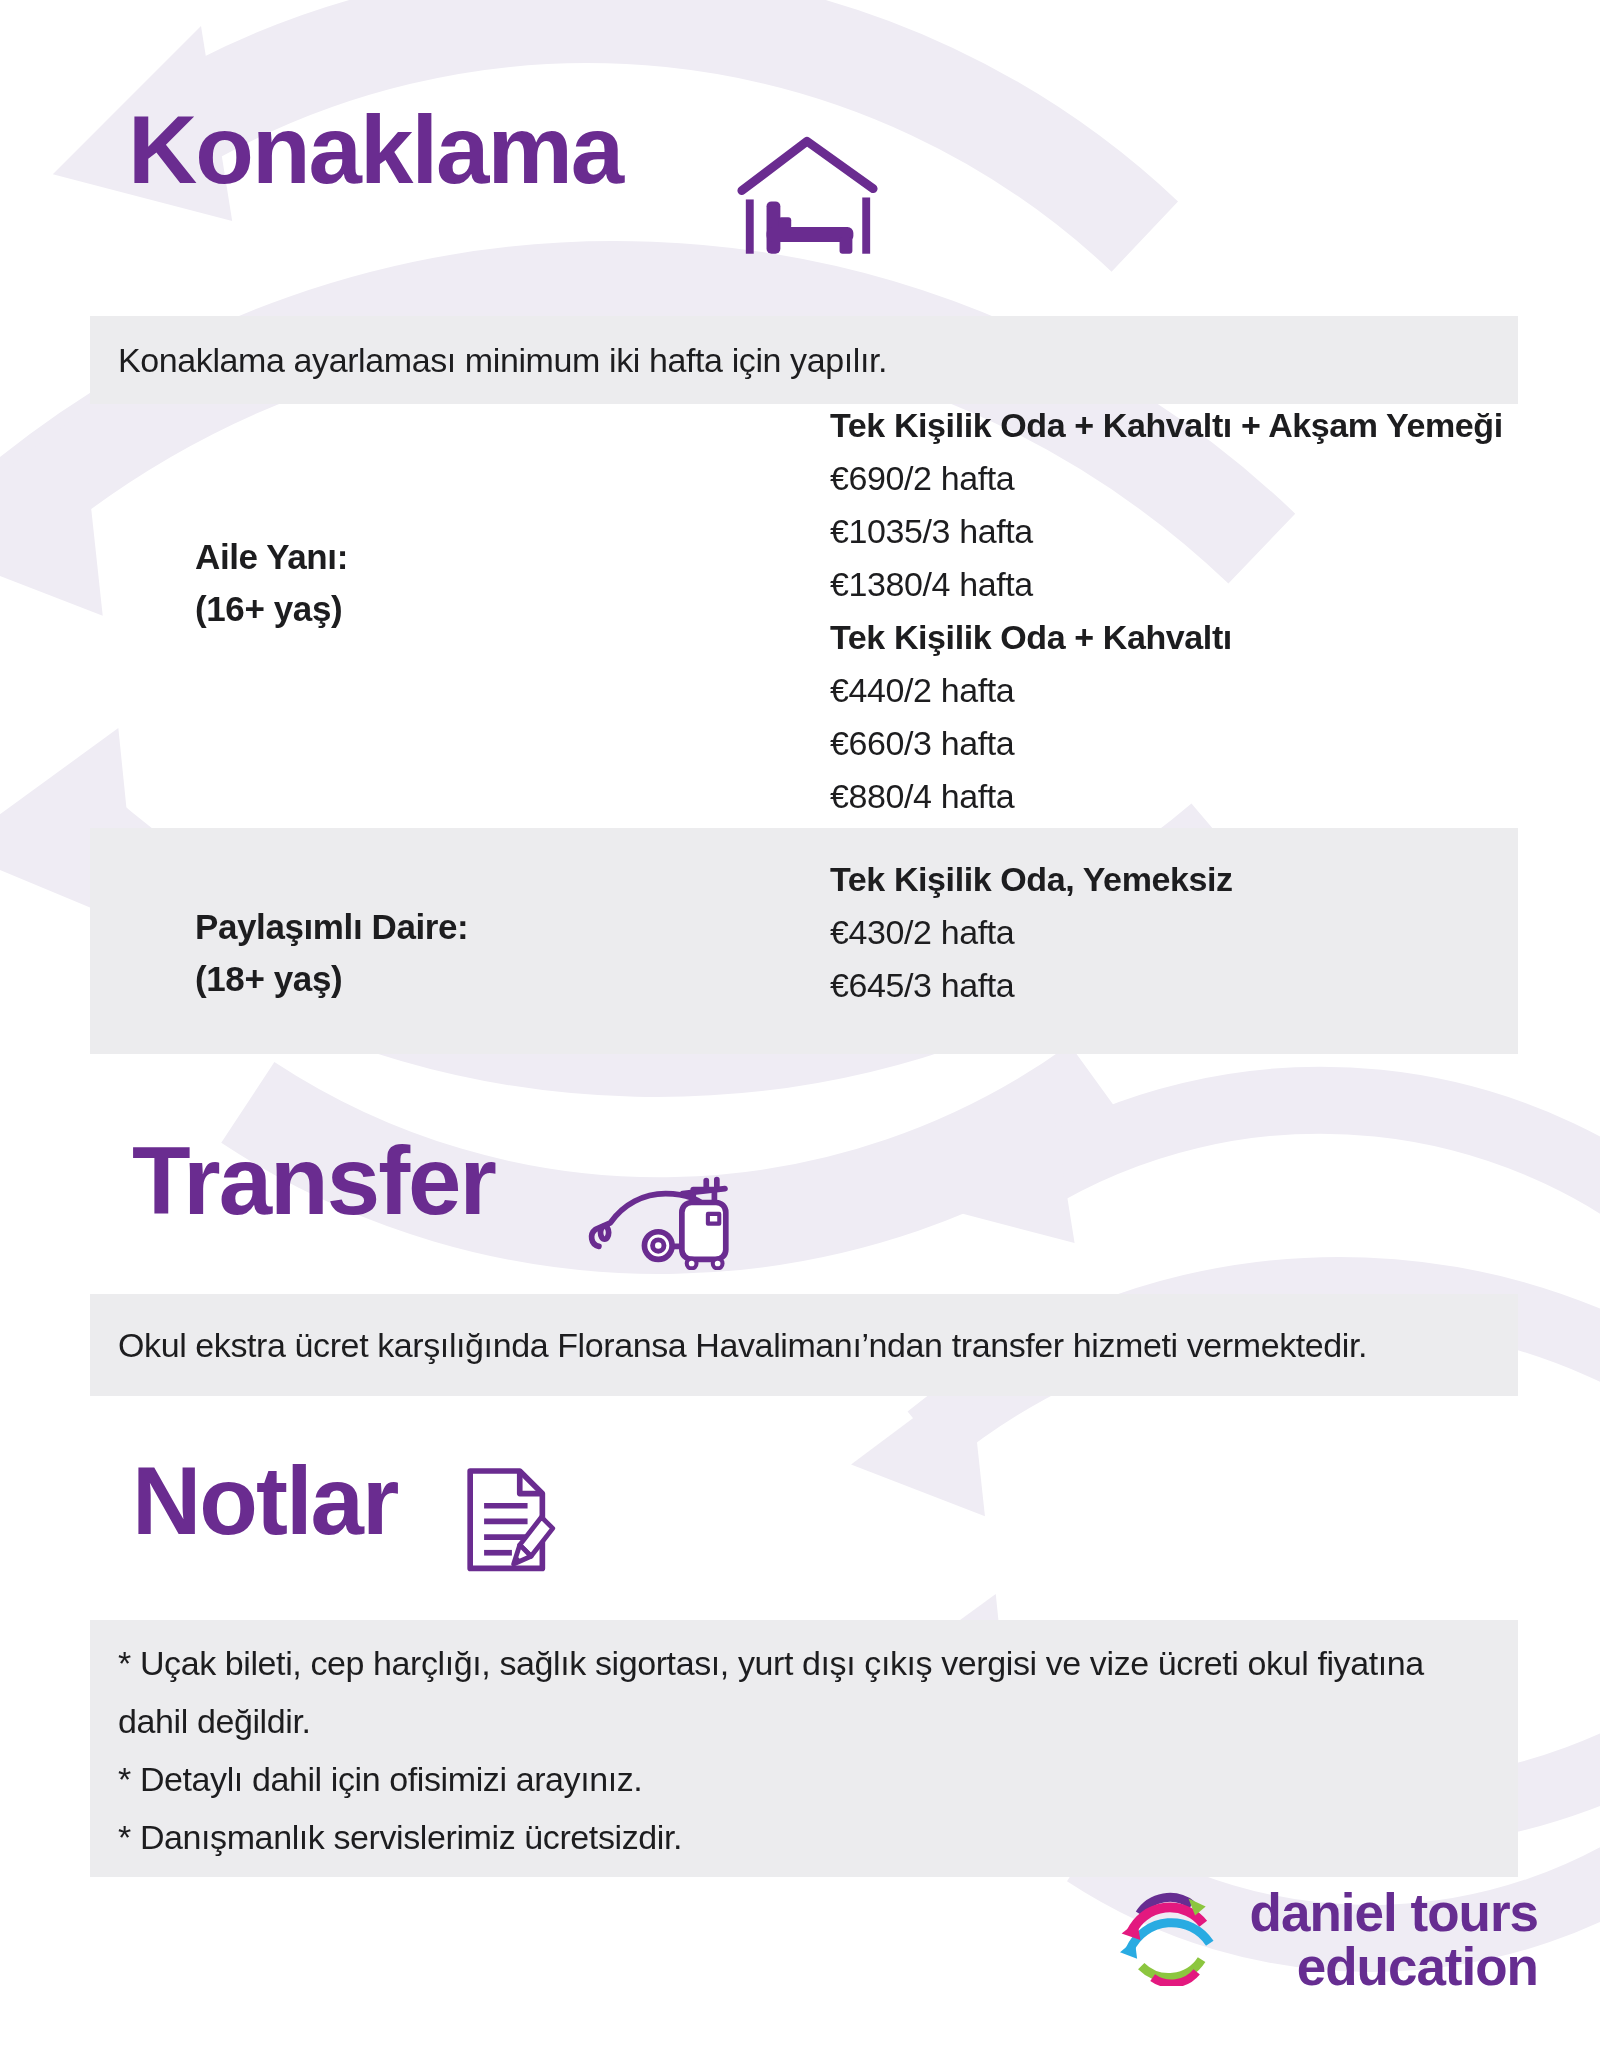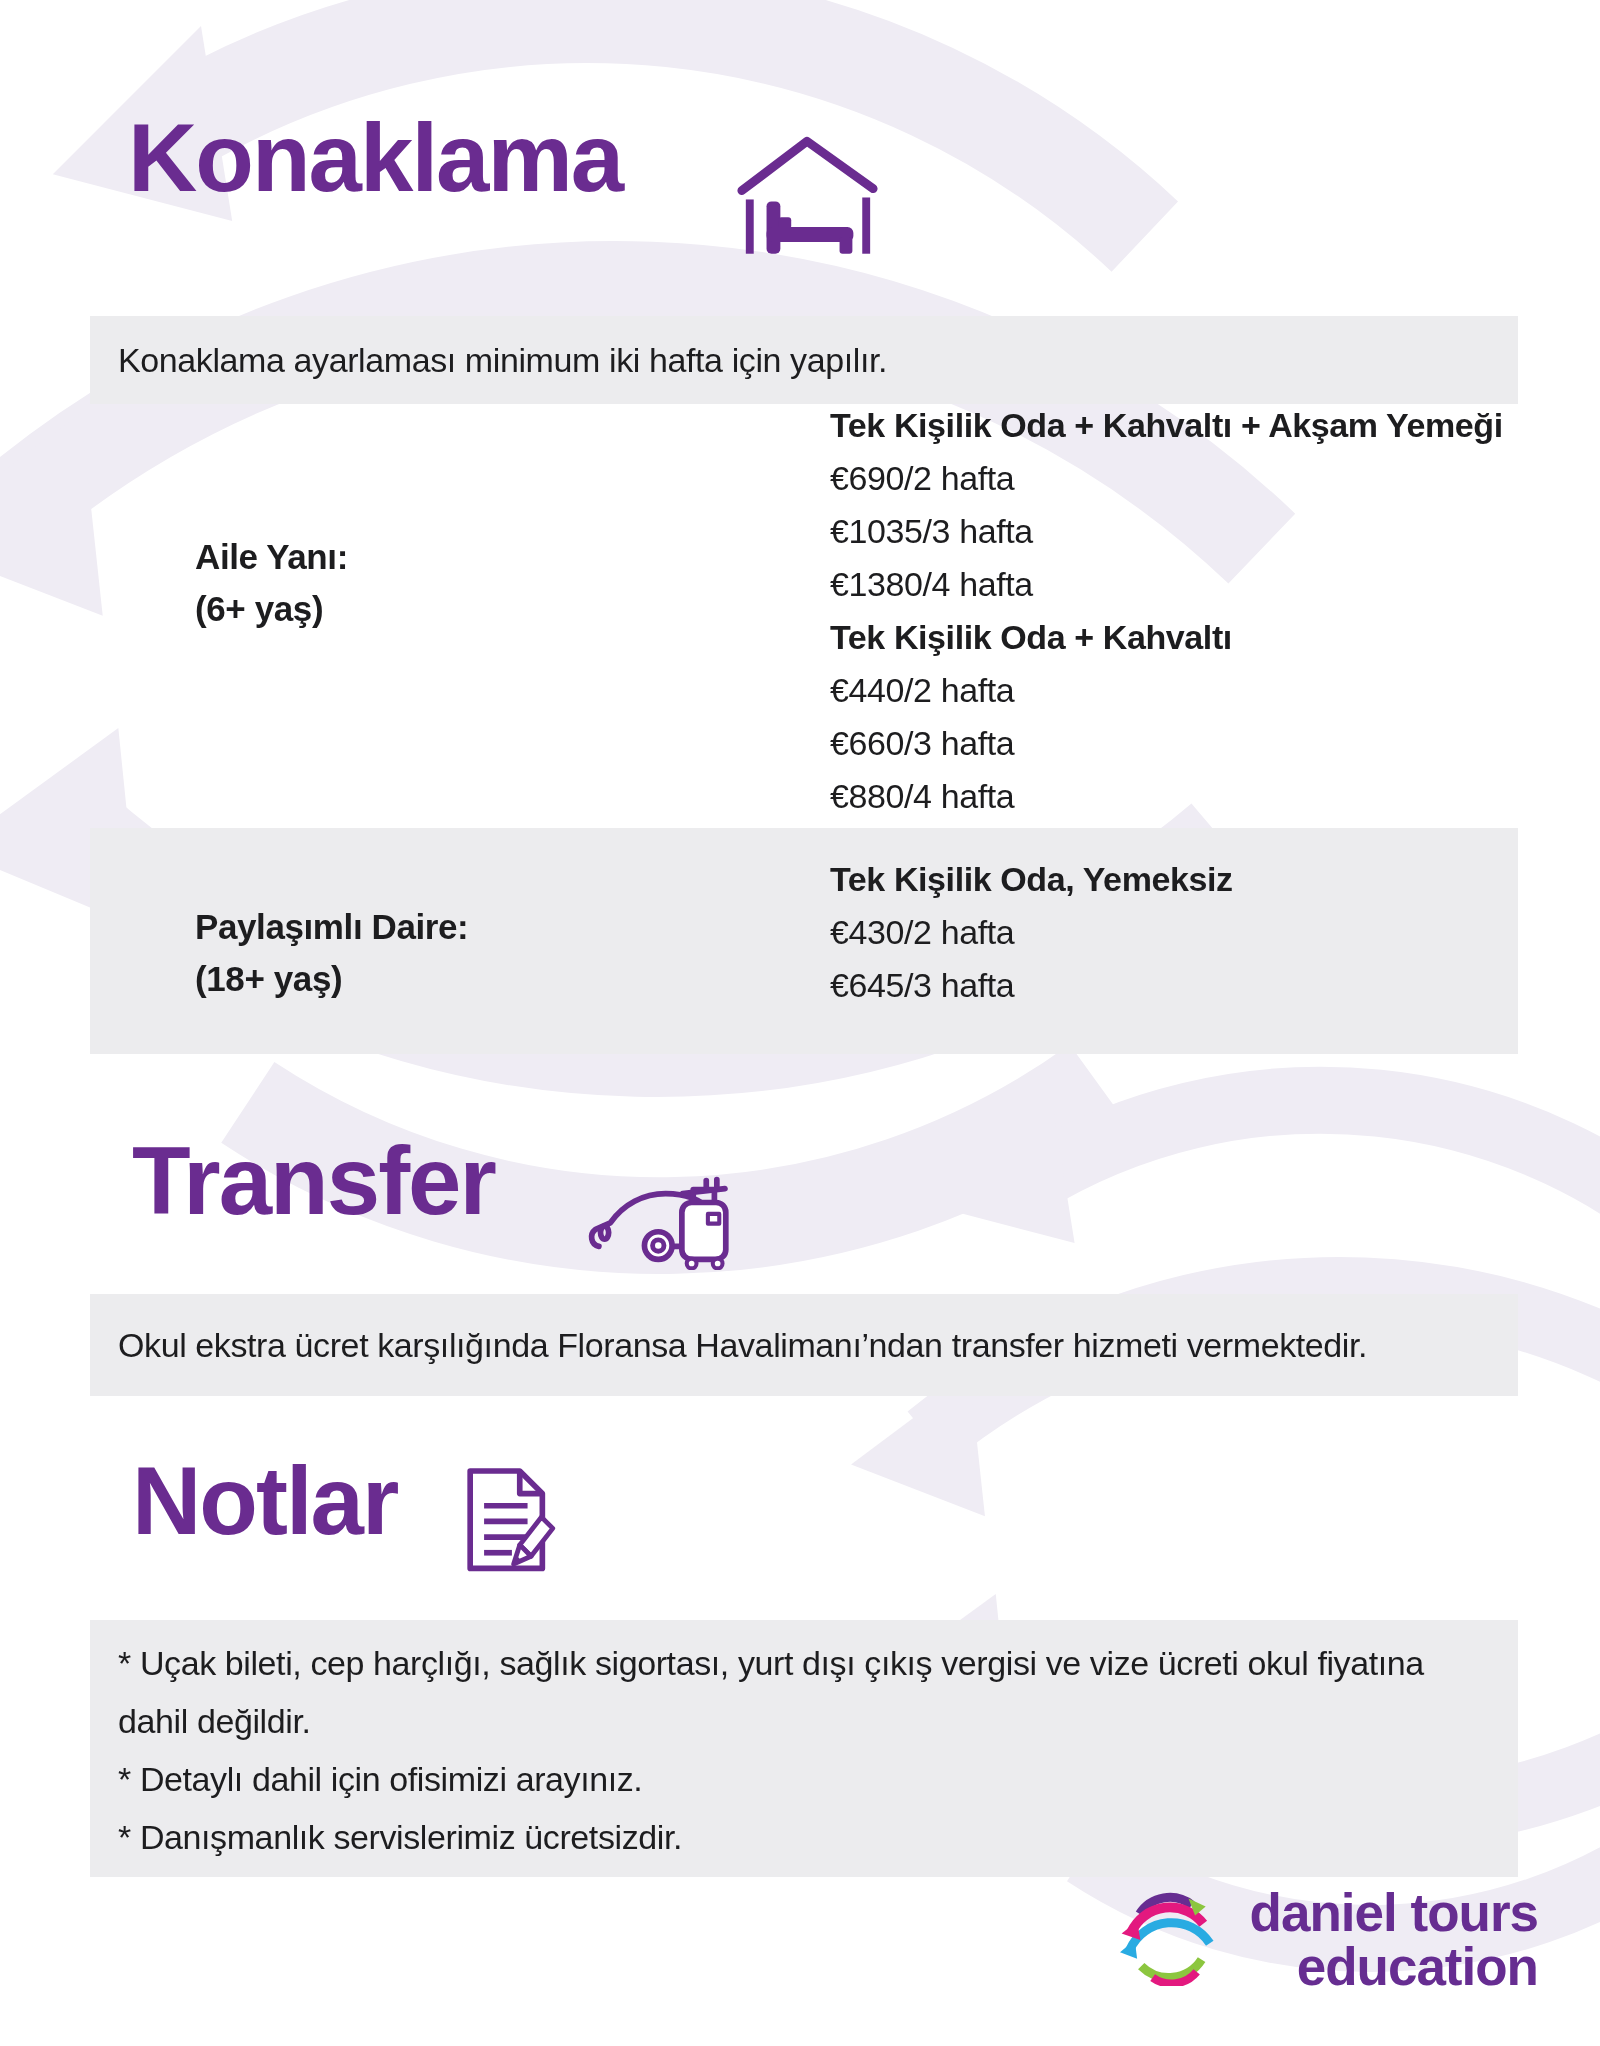--- a/index.html
+++ b/index.html
@@ -60,41 +60,41 @@
       <path d="M135 605 A 560 560 0 0 0 880 622"></path>
       <path d="M255 790 A 480 480 0 0 0 800 778"></path>
     </g>
     <g fill="#efecf4">
       <polygon points="130,195 225,100 245,225"></polygon>
       <polygon points="38,430 148,348 162,478"></polygon>
       <polygon points="65,628 172,550 185,678"></polygon>
     </g>
   </svg>
 
-  <div class="title" style="left:128px;top:110px">Konaklama</div>
+  <div class="title" style="left:128px;top:102px">Konaklama</div>
 
   <svg class="sec-icon" style="left:733px;top:133px;width:148px;height:126px" viewBox="0 0 150 127" aria-hidden="true">
     <path d="M9 58 L75 8 L142 56" stroke="#6a2c90" stroke-width="9" fill="none" stroke-linecap="round" stroke-linejoin="round"></path>
     <path d="M17 67 V122" stroke="#6a2c90" stroke-width="8" fill="none"></path>
     <path d="M135 65 V122" stroke="#6a2c90" stroke-width="8" fill="none"></path>
     <g fill="#6a2c90">
       <rect x="34" y="69" width="14" height="53" rx="5"></rect>
       <rect x="46" y="85" width="13" height="12" rx="3"></rect>
       <rect x="34" y="95" width="88" height="15" rx="6"></rect>
       <rect x="108" y="105" width="13" height="17" rx="3"></rect>
     </g>
   </svg>
 
   <div class="band" style="top:316px;height:88px">
     <div class="band-text">Konaklama ayarlaması minimum iki hafta için yapılır.</div>
   </div>
 
   <div class="row-label" style="left:195px;top:531px">
     <div>Aile Yanı:</div>
-    <div>(6+ yaş)</div>
+    <div>(16+ yaş)</div>
   </div>
 
   <div class="price-col" style="left:830px;top:399px">
     <div class="opt-title">Tek Kişilik Oda + Kahvaltı + Akşam Yemeği</div>
     <div>€690/2 hafta</div>
     <div>€1035/3 hafta</div>
     <div>€1380/4 hafta</div>
     <div class="opt-title">Tek Kişilik Oda + Kahvaltı</div>
     <div>€440/2 hafta</div>
     <div>€660/3 hafta</div>

